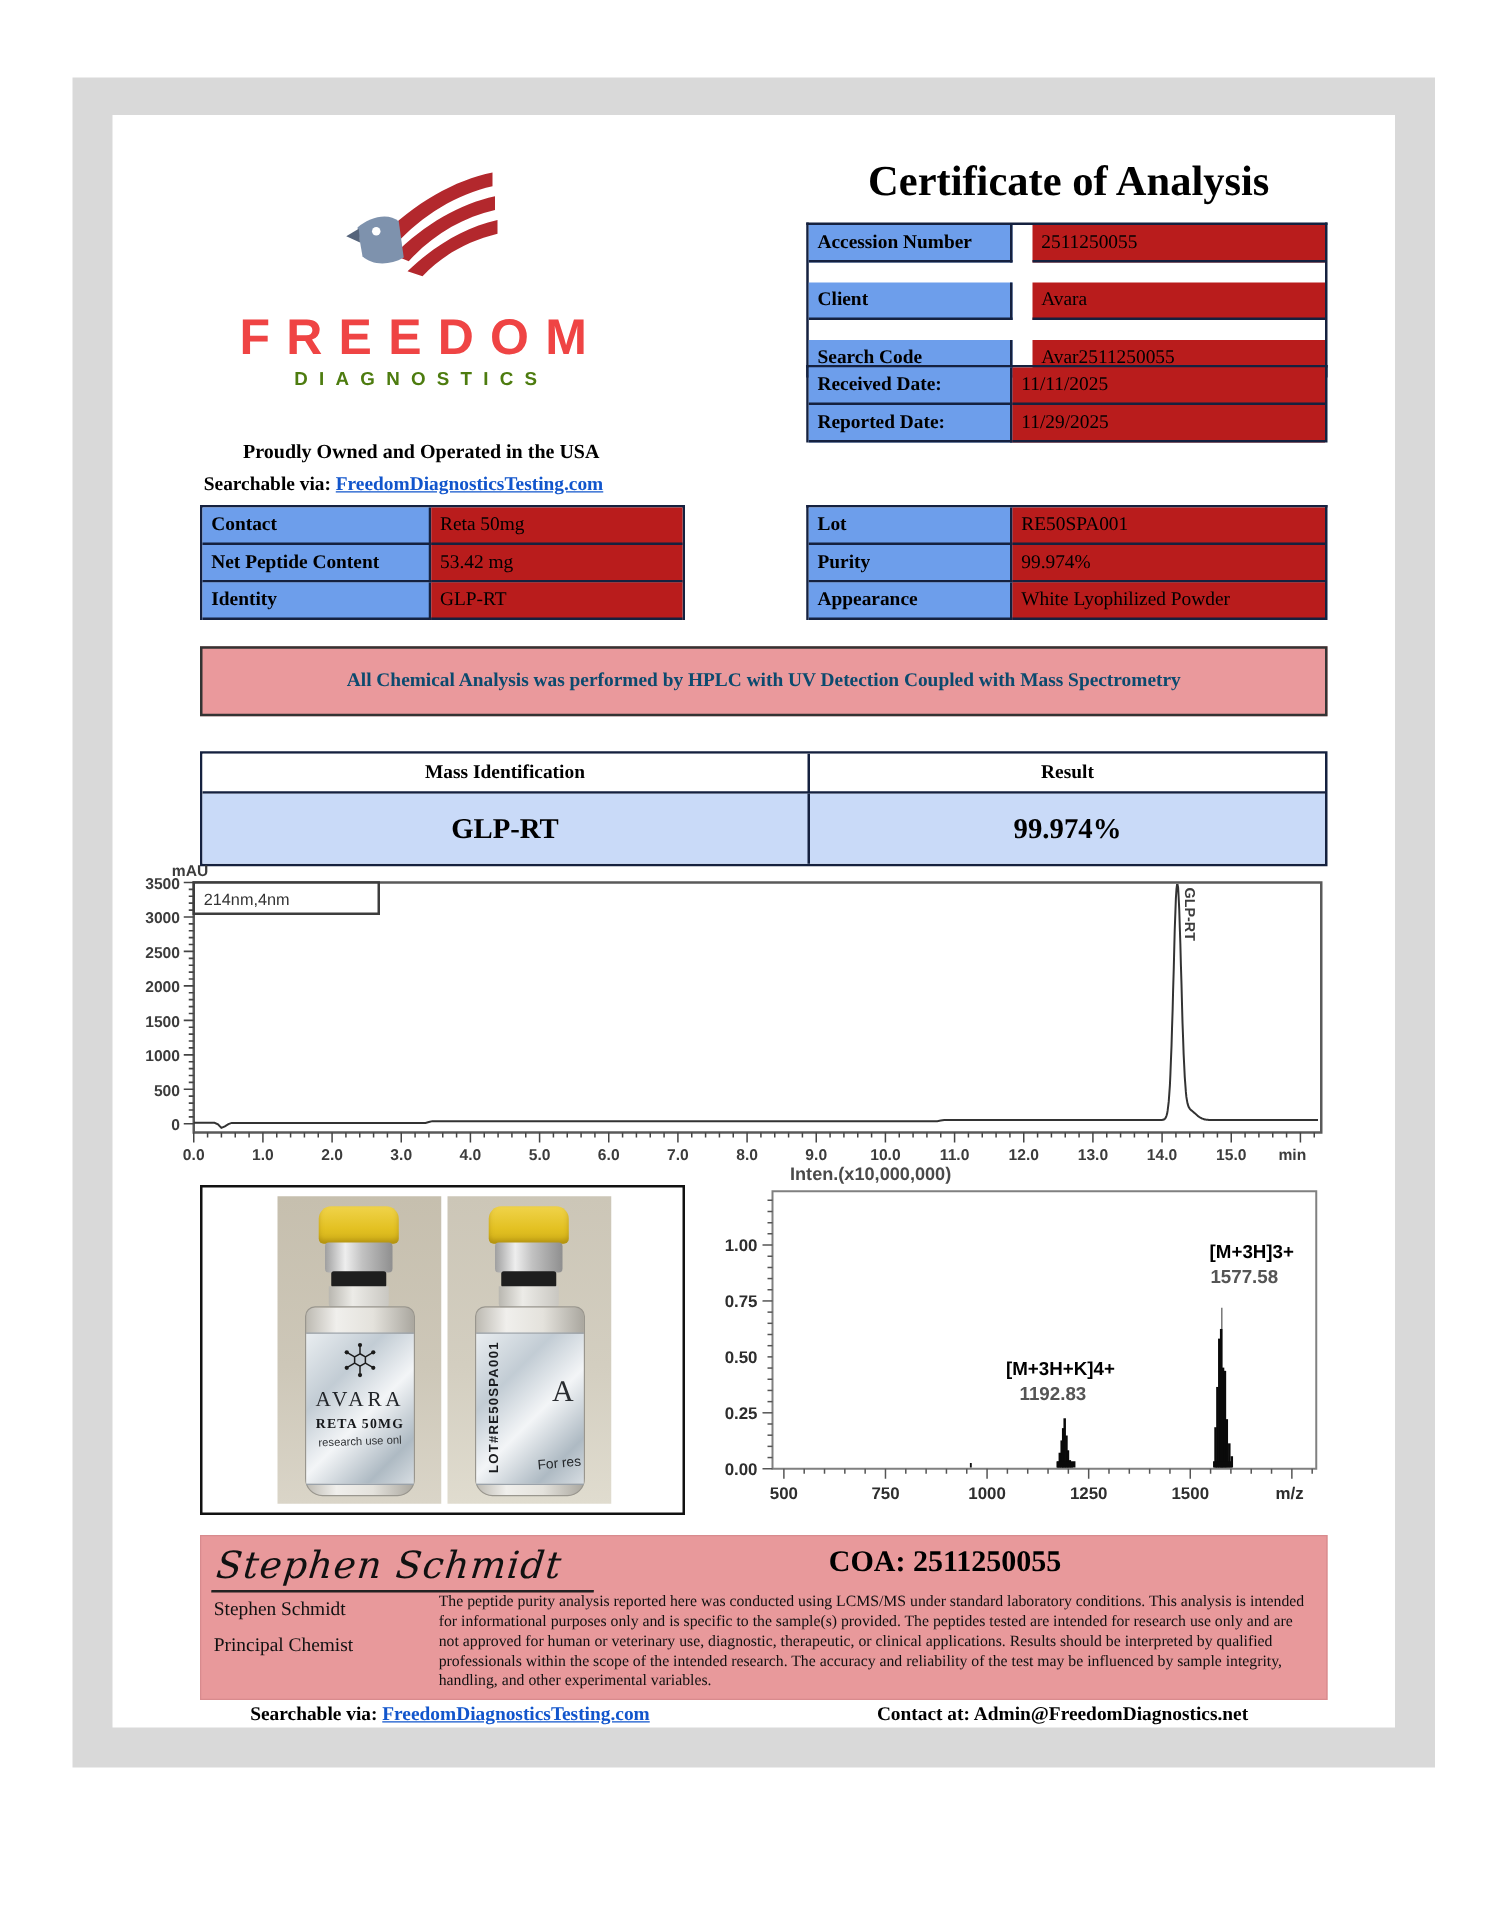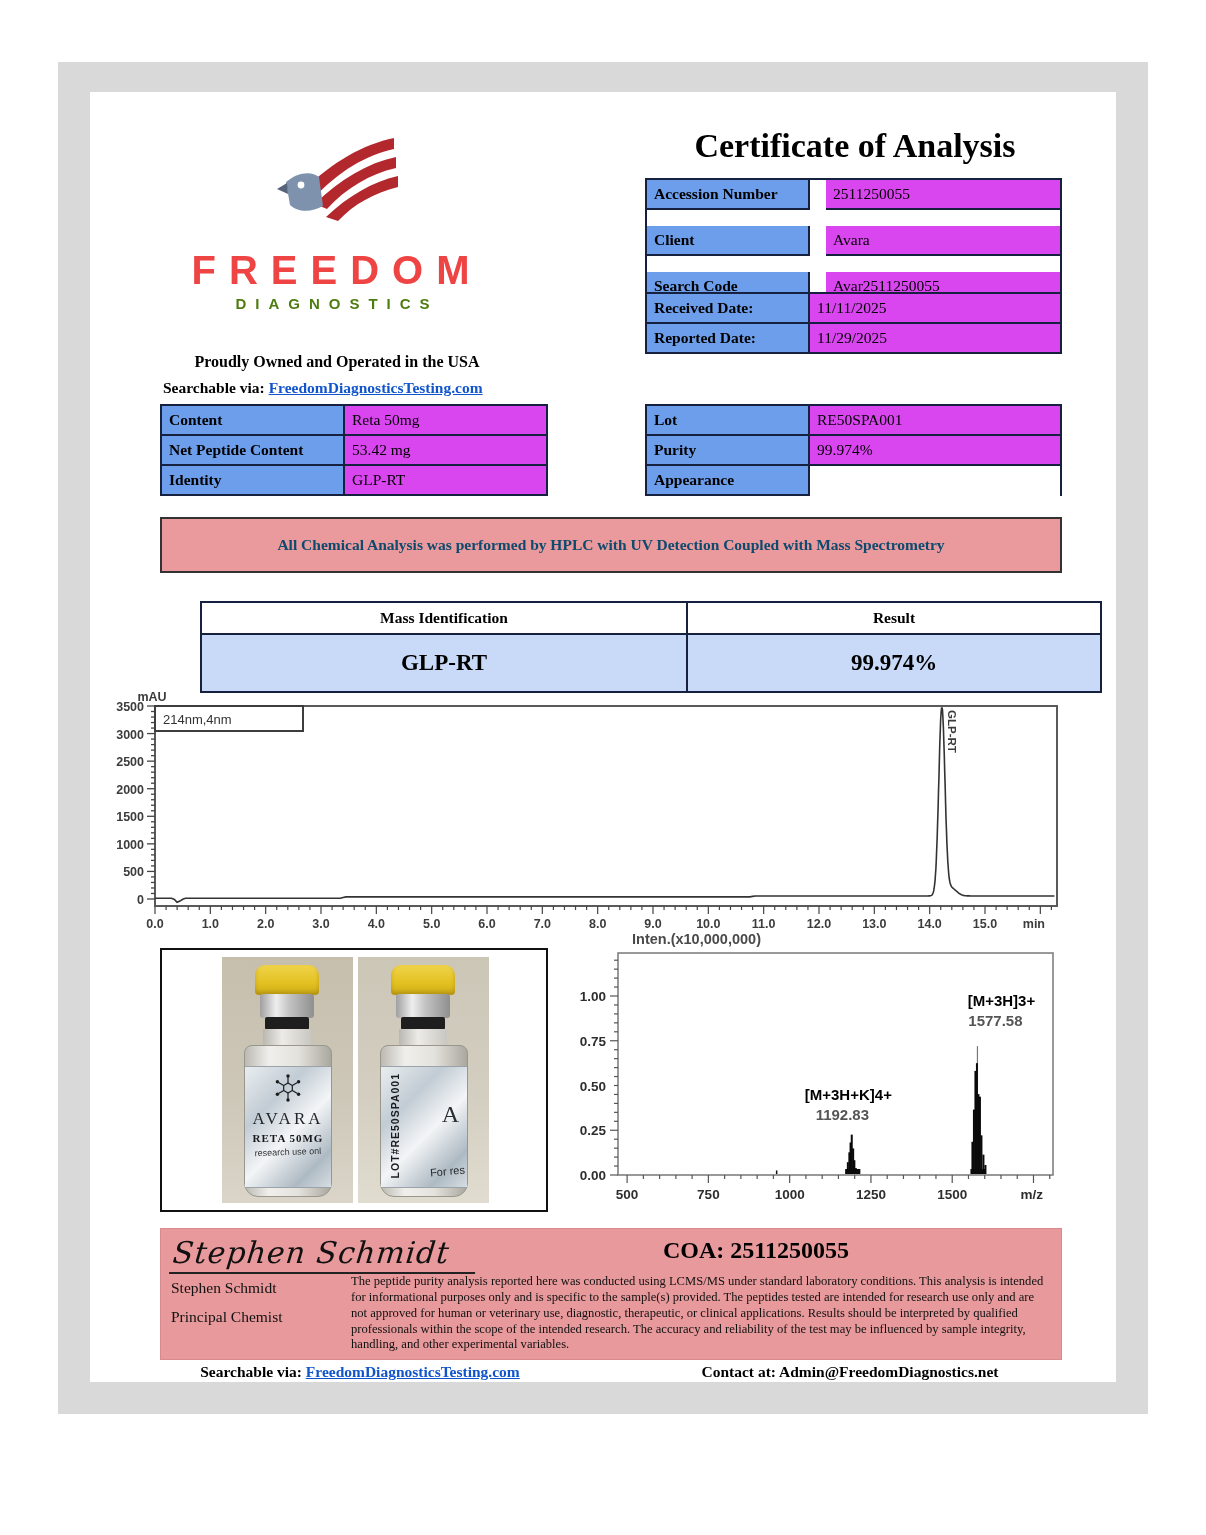--- a/index.html
+++ b/index.html
@@ -11,25 +11,25 @@
   .title{font-size:34px;font-weight:bold;color:#000;text-align:center;font-family:"Liberation Serif",serif;}
   .logo-word{font-family:"Liberation Sans",sans-serif;font-weight:700;font-size:40px;letter-spacing:13px;color:#ef4444;text-align:center;white-space:nowrap;}
   .logo-sub{font-family:"Liberation Sans",sans-serif;font-weight:700;font-size:15px;letter-spacing:9px;color:#4d7c0f;text-align:center;white-space:nowrap;}
   .tagline{font-size:16px;font-weight:bold;text-align:center;color:#000;}
   .searchline{font-size:15.5px;font-weight:bold;color:#000;}
   .lnk{color:#1155cc;text-decoration:underline;}
   
   .btable{display:grid;border:2px solid #15213f;border-bottom:none;}
   .btable .cell{border-bottom:2px solid #15213f;font-size:15.5px;line-height:26px;height:26px;padding:1px 6px 1px 7px;overflow:hidden;white-space:nowrap;}
   .btable .lbl{background:#6d9eeb;font-weight:bold;border-right:2px solid #15213f;}
-  .btable .val{background:#d946ef;}
+  .btable .val{background:#b91c1c;}
   
   .banner{background:#ea999c;border:2px solid #333;text-align:center;font-weight:bold;font-size:15.5px;color:#0c4a6e;display:flex;align-items:center;justify-content:center;}
   
-  .mass{border:2px solid #15213f;display:grid;grid-template-columns:486px 412px;margin-left:40px;}
+  .mass{border:2px solid #15213f;display:grid;grid-template-columns:486px 412px;}
   .mass .hcell{background:#fff;font-weight:bold;font-size:15.5px;text-align:center;line-height:30px;height:30px;border-bottom:2px solid #15213f;}
   .mass .hcell.first{border-right:2px solid #15213f;}
   .mass .dcell{background:#c9daf8;font-weight:bold;font-size:23px;text-align:center;line-height:56px;height:56px;}
   .mass .dcell.first{border-right:2px solid #15213f;}
   
   .chart{position:absolute;}
   
   .photo-box{border:2px solid #111;background:#fff;}
   .photo{position:absolute;top:7px;width:131px;height:246px;overflow:hidden;}
   .photo.p1{background:linear-gradient(180deg,#c6bfae 0%,#cdc7b8 55%,#dad5c8 100%);}
@@ -90,34 +90,35 @@
   </div>
 
   <div class="abs btable" style="left:555px;top:200px;width:413px;grid-template-columns:163px 1fr;">
     <div class="cell lbl">Received Date:</div>
     <div class="cell val">11/11/2025</div>
     <div class="cell lbl">Reported Date:</div>
     <div class="cell val">11/29/2025</div>
   </div>
 
   <div class="abs btable" style="left:70px;top:312px;width:384px;grid-template-columns:183px 1fr;">
-    <div class="cell lbl">Content</div>
+    <div class="cell lbl">Contact</div>
     <div class="cell val">Reta 50mg</div>
     <div class="cell lbl">Net Peptide Content</div>
     <div class="cell val">53.42 mg</div>
     <div class="cell lbl">Identity</div>
     <div class="cell val">GLP-RT</div>
   </div>
 
   <div class="abs btable" style="left:555px;top:312px;width:413px;grid-template-columns:163px 1fr;">
     <div class="cell lbl">Lot</div>
     <div class="cell val">RE50SPA001</div>
     <div class="cell lbl">Purity</div>
     <div class="cell val">99.974%</div>
     <div class="cell lbl">Appearance</div>
+    <div class="cell val">White Lyophilized Powder</div>
   </div>
 
   <div class="abs banner" style="left:70px;top:425px;width:898px;height:52px;">All Chemical Analysis was performed by HPLC with UV Detection Coupled with Mass Spectrometry</div>
 
   <div class="abs mass" style="left:70px;top:509px;">
     <div class="hcell first">Mass Identification</div>
     <div class="hcell">Result</div>
     <div class="dcell first">GLP-RT</div>
     <div class="dcell">99.974%</div>
   </div>

